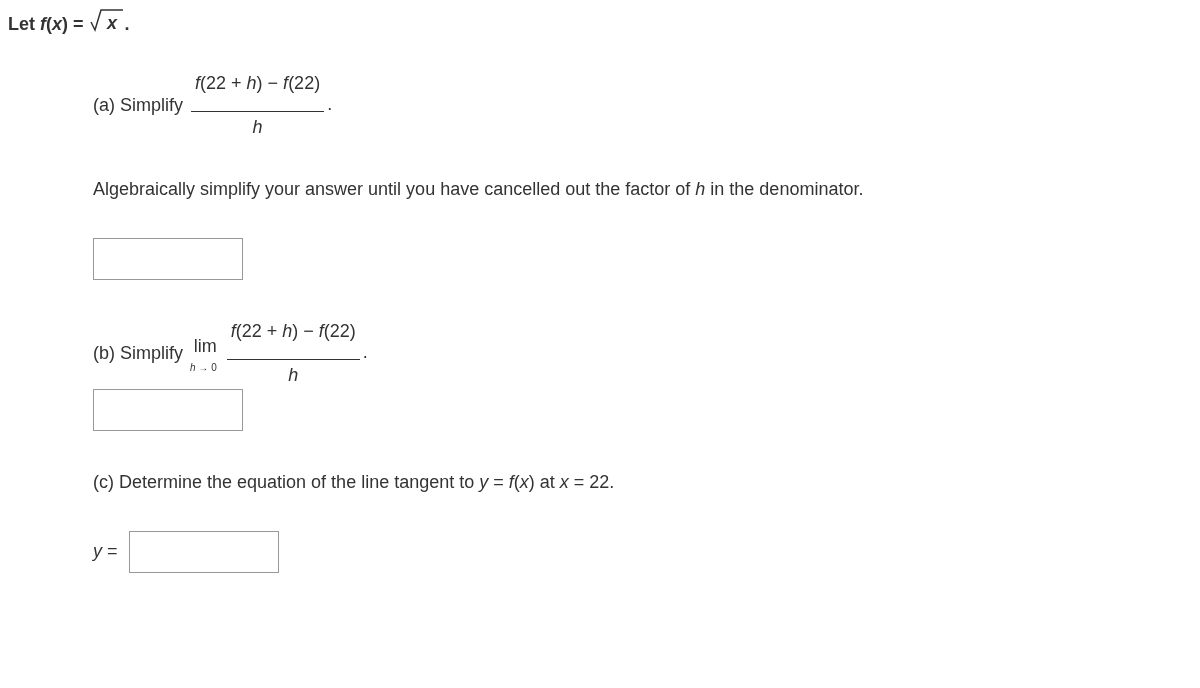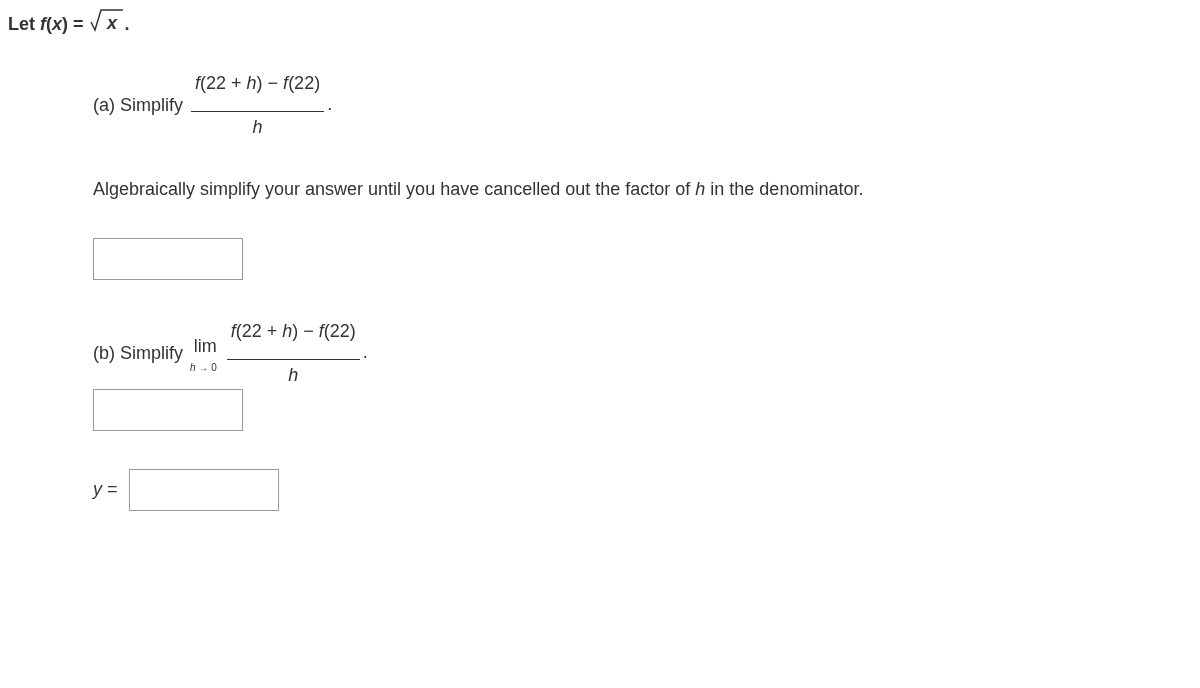--- a/index.html
+++ b/index.html
@@ -119,19 +119,22 @@
         <span class="num"><span class="italic">f</span><span>(22 + </span><span class="italic">h</span><span>) − </span><span class="italic">f</span><span>(22)</span></span>
         <span class="den italic">h</span>
       </span><span>.</span>
     </div>
     <div>
       <input type="text" class="answer-box" style="">
     </div>
   </div>
 
   <div class="indent section">
+    <div class="instruction" style="margin-top:0;">
+      <span>(c) Determine the equation of the line tangent to </span><span class="italic">y</span><span> = </span><span class="italic">f</span><span>(<span class="italic">x</span>)</span><span> at </span><span class="italic">x</span><span> = 22.</span>
+    </div>
     <div>
       <span class="label-yeq"><span>y</span><span style="font-style:normal;"> =</span></span>
       <input type="text" class="answer-box" style="">
     </div>
   </div>
 
 </div>
 
 </body></html>

